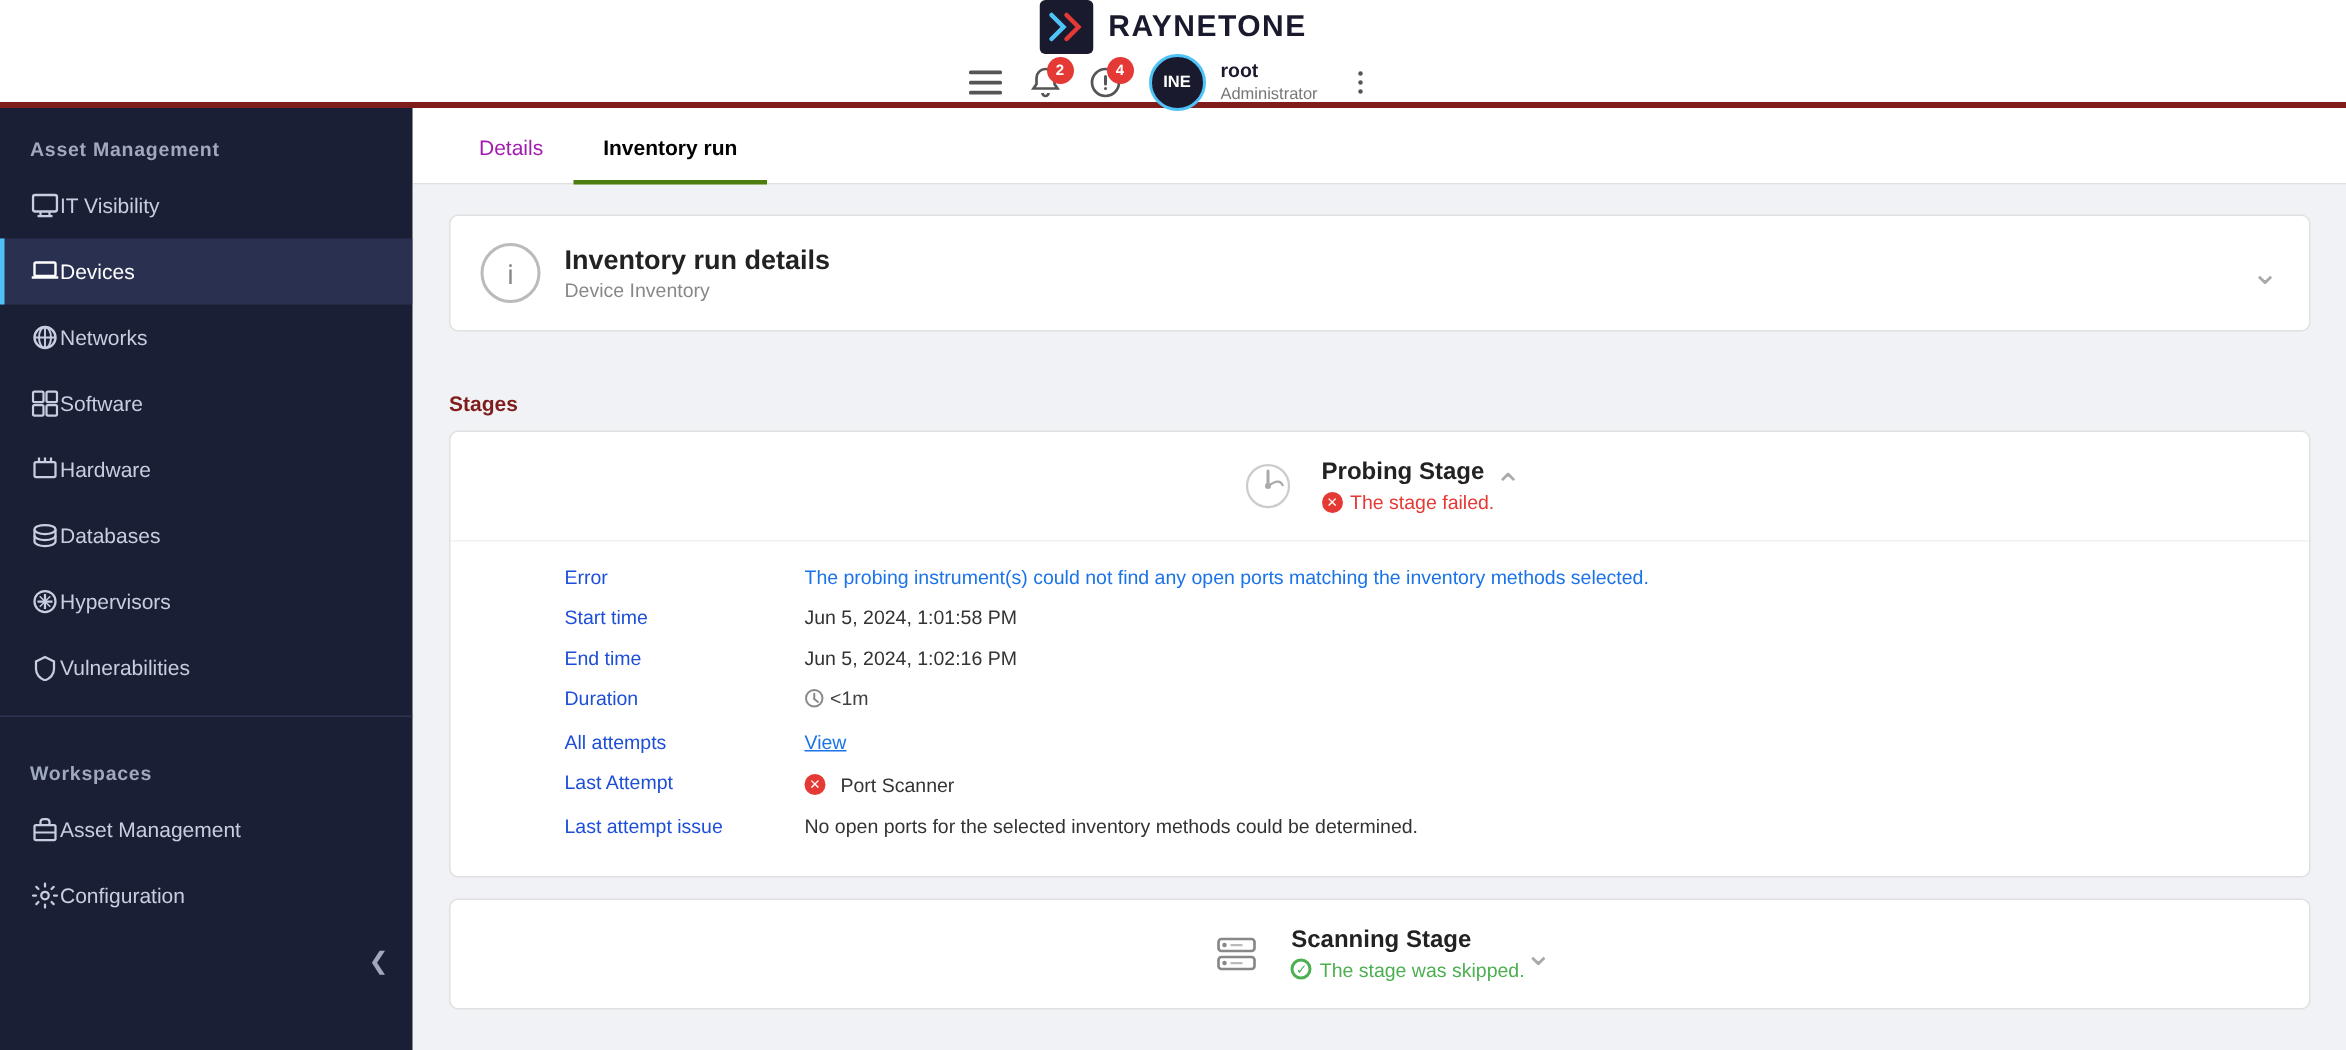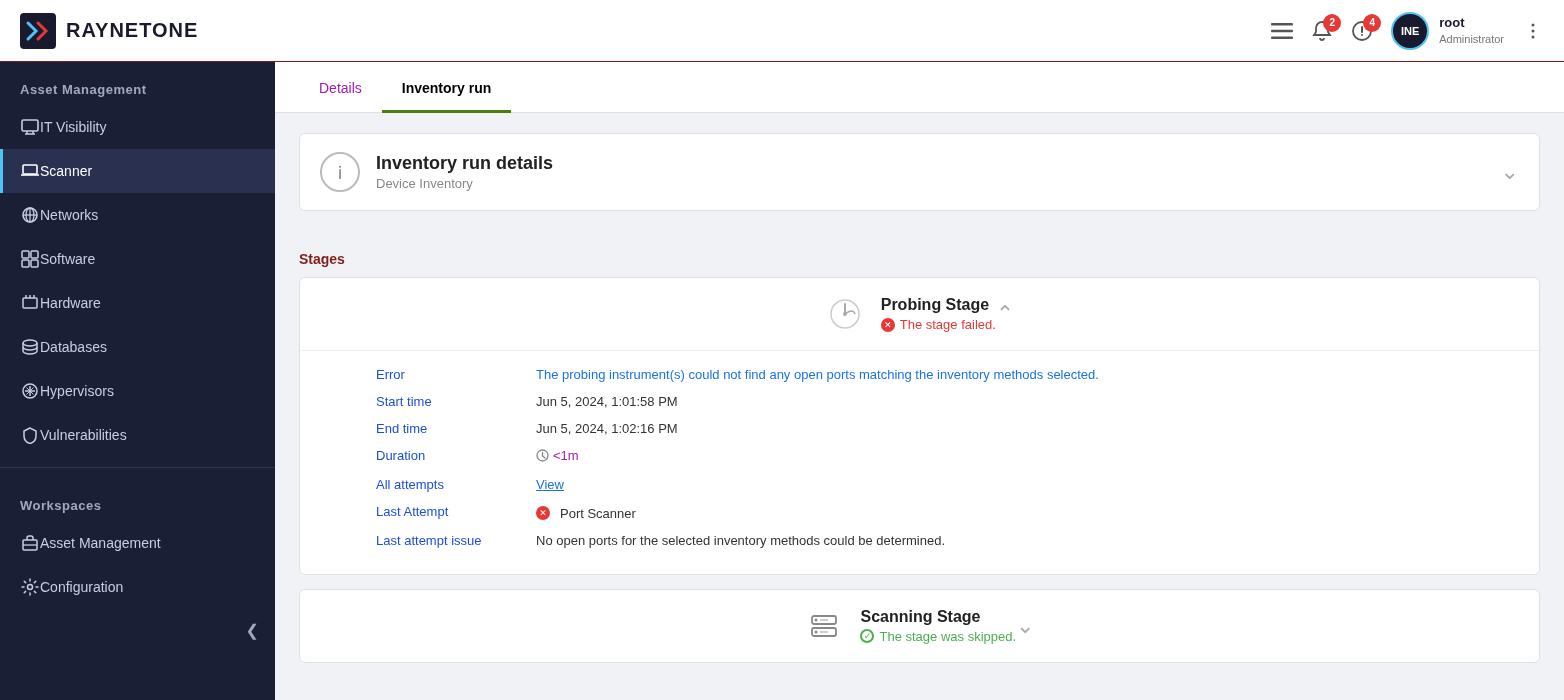--- a/index.html
+++ b/index.html
@@ -1,28 +1,29 @@
 <!DOCTYPE html>
 <html><head>
   <meta charset="utf-8">
   <style>
     * { box-sizing: border-box; margin: 0; padding: 0; }
     body { font-family: 'Segoe UI', Arial, sans-serif; background: #f0f2f5; display: flex; flex-direction: column; height: 700px; overflow: hidden; }
 
     
     .header {
-      height: 62px;
+      height: 72px;
       background: #fff;
-      border-bottom: 1px solid #7f1d1d;
+      border-bottom: 4px solid #7f1d1d;
       display: flex;
       align-items: center;
       padding: 0 20px;
       justify-content: space-between;
       flex-shrink: 0;
       z-index: 10;
+      flex-direction: column;
     }
     .logo-area {
       display: flex;
       align-items: center;
       gap: 10px;
     }
     .logo-icon {
       width: 36px;
       height: 36px;
     }
@@ -349,21 +350,21 @@
       justify-content: center;
       color: #fff;
       font-size: 9px;
       margin-right: 5px;
       flex-shrink: 0;
     }
     .detail-clock-icon {
       display: inline-flex;
       align-items: center;
       gap: 4px;
-      color: #a21caf;
+      color: #404040;
     }
 
     
     .content-area::-webkit-scrollbar { width: 8px; }
     .content-area::-webkit-scrollbar-track { background: #f0f2f5; }
     .content-area::-webkit-scrollbar-thumb { background: #ccc; border-radius: 4px; }
   </style>
 </head>
 <body>
 
@@ -435,21 +436,21 @@
       <span>IT Visibility</span>
     </div>
 
     <div class="sidebar-item active">
       <span class="sidebar-icon">
         <svg width="18" height="18" viewBox="0 0 18 18" fill="none">
             <rect x="2" y="3" width="14" height="9" rx="1" stroke="#fff" stroke-width="1.6"></rect>
             <path d="M0 13h18" stroke="#fff" stroke-width="1.6"></path>
           </svg>
       </span>
-      <span>Scanner</span>
+      <span>Devices</span>
     </div>
 
     <div class="sidebar-item">
       <span class="sidebar-icon">
         <svg width="18" height="18" viewBox="0 0 18 18" fill="none">
             <circle cx="9" cy="9" r="7" stroke="#c8cde0" stroke-width="1.6"></circle>
             <line x1="9" y1="2" x2="9" y2="16" stroke="#c8cde0" stroke-width="1.3"></line>
             <ellipse cx="9" cy="9" rx="4" ry="7" stroke="#c8cde0" stroke-width="1.3"></ellipse>
             <line x1="2" y1="9" x2="16" y2="9" stroke="#c8cde0" stroke-width="1.3"></line>
           </svg>

